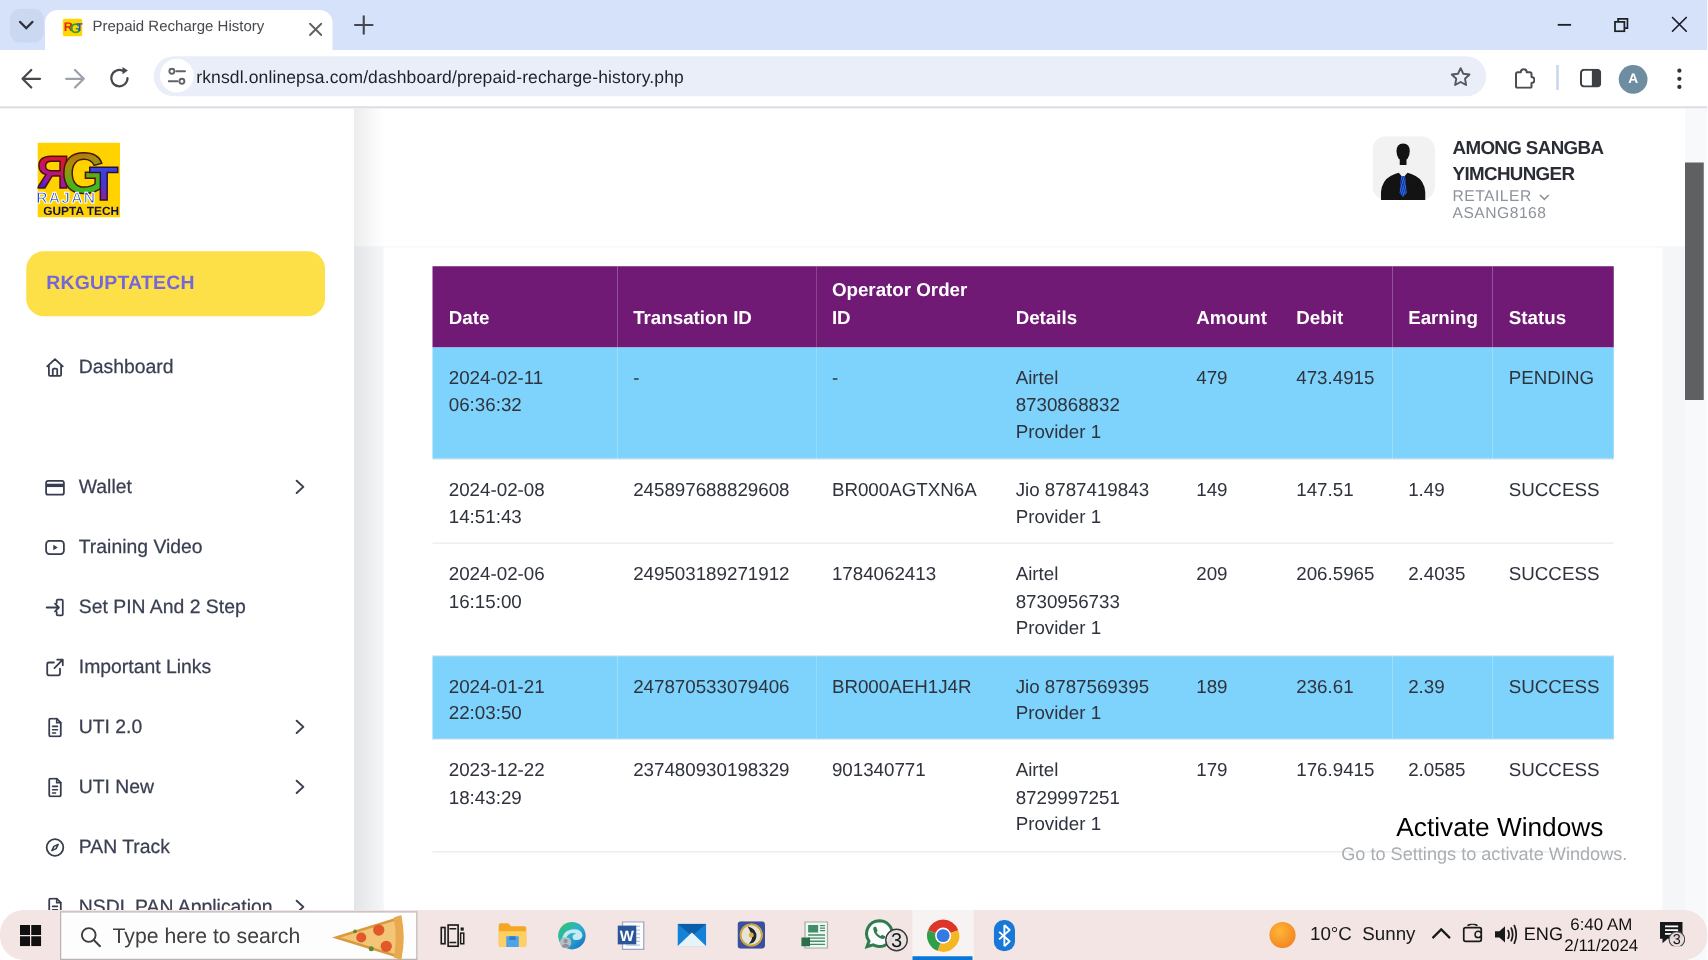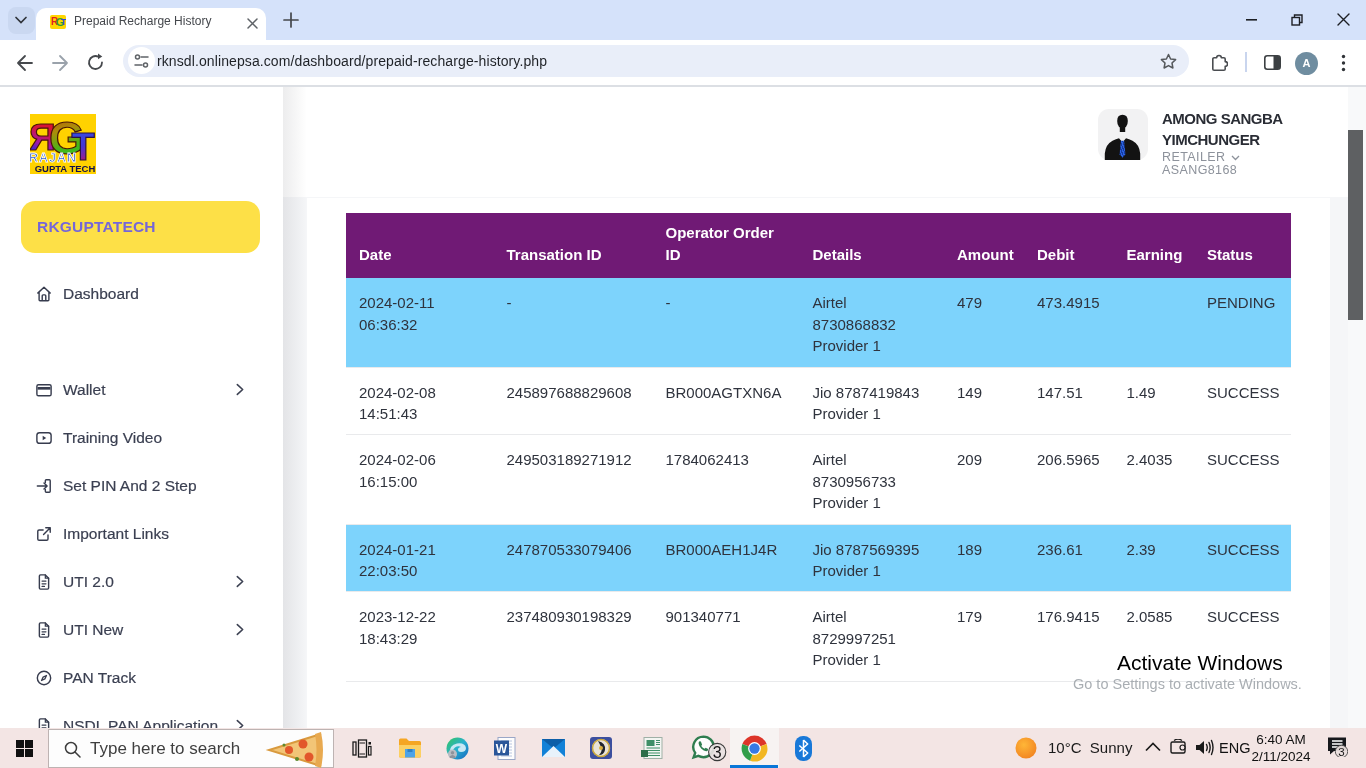--- a/index.html
+++ b/index.html
@@ -52,21 +52,21 @@
 
 
 #wm1 { left:1072px; top:564px; font-size:21px; color:#000000;margin-left:45px; }
 #wm2 { left:1073px; top:589px; font-size:14.5px; color:#a9aeb3; }
 
 
 #sbtrack { left:1348px; top:0px; width:18px; height:681px; background:#f8f9fa; z-index:4; }
 #sbthumb { left:0px; top:43px; width:15px; height:190px; background:#5e6062; }
 
 
-#taskbar { left:0; top:728px; width:1366px; height:40px; background:#f3e5e4; z-index:10; }
+#taskbar { left:0; top:728px; width:1366px; height:40px; background:#f3e5e4; z-index:10;border-radius:19px; }
 #searchbox { left:48px; top:0.5px; width:286px; height:39.5px; background:#fdfdfd; border:1px solid #bdb3b2; }
 #searchtext { left:41px; top:9px; font-size:17px; color:#3f3f3f; }
 .tico { position:absolute; top:8px; }
 #traytext { font-size:15px; color:#1a1a1a; }
 #clock { left:1250px; top:3px; width:62px; text-align:center; font-size:13.5px; color:#111; line-height:17px; }
 </style>
 </head>
 <body>
 
 <div id="tabstrip" class="abs">

